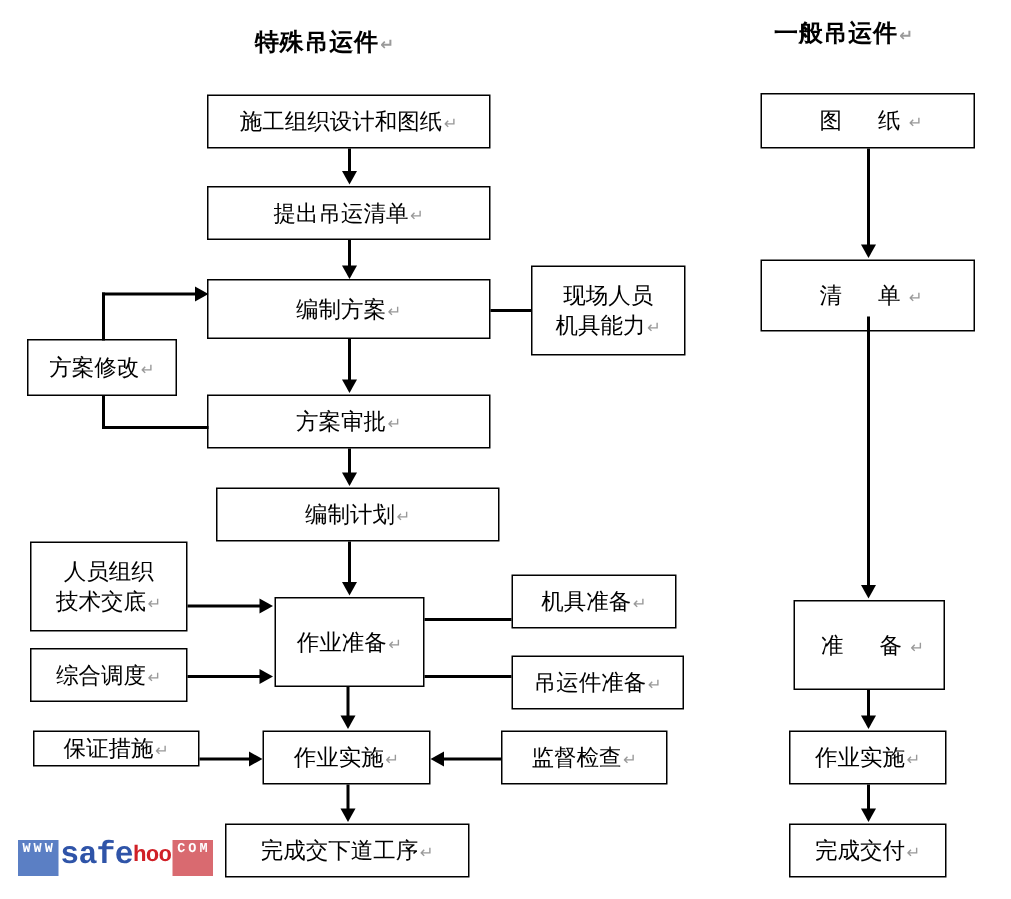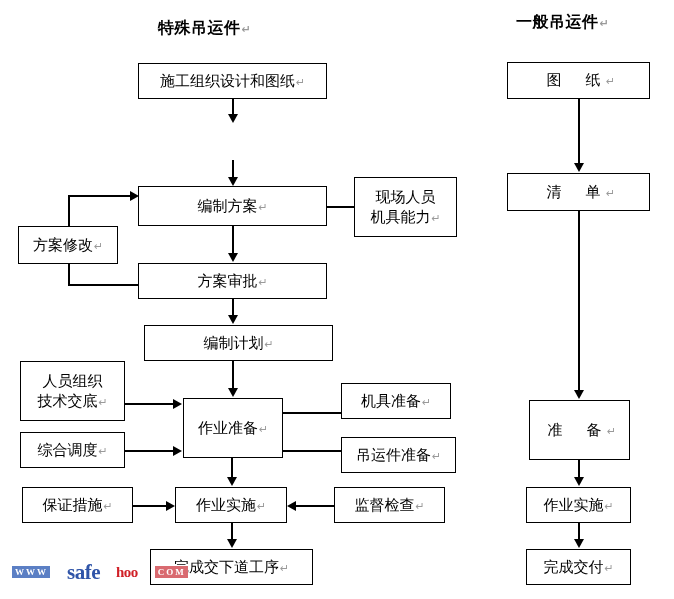--- a/index.html
+++ b/index.html
@@ -78,24 +78,22 @@
     border-top: 5px solid transparent;
     border-bottom: 5px solid transparent;
     border-right: 9px solid #000;
   }
   
   #watermark {
     position: absolute;
     left: 12px;
     top: 560px;
     display: flex;
-    align-items: center;
     height: 24px;
-    font-family: Liberation Serif, serif;
-    gap: 16px;
+    font-family: Liberation Mono, monospace;
   }
   #watermark .wwwbox {
     display: inline-block;
     color: #ffffff;
     background: #5b7fc4;
     font-weight: bold;
     font-size: 9px;
     letter-spacing: 2px;
     padding: 2px 2px 1px 3px;
     line-height: 9px;
@@ -125,27 +123,30 @@
     padding: 2px 2px 1px 3px;
     line-height: 9px;
     margin-left: 1px;
   }
 </style>
 </head>
 <body>
 
 <div id="canvas">
 
-  <div class="title" style="left:158px; top:18px;"><span>特殊吊运件</span><span class="pilcrow">↵</span></div>
+  <div class="title" style="left:170px; top:18px;"><span>特殊吊运件</span><span class="pilcrow">↵</span></div>
   <div class="title" style="left:516px; top:12px;"><span>一般吊运件</span><span class="pilcrow">↵</span></div>
 
   <div class="node" style="left:138px; top:63px; width:189px; height:36px;">
       <span class="ln"><span>施工组织设计和图纸</span><span class="pilcrow">↵</span></span>
     </div>
 
+  <div class="node" style="left:138px; top:124px; width:189px; height:36px;">
+      <span class="ln"><span>提出吊运清单</span><span class="pilcrow">↵</span></span>
+    </div>
 
   <div class="node" style="left:138px; top:186px; width:189px; height:40px;">
       <span class="ln"><span>编制方案</span><span class="pilcrow">↵</span></span>
     </div>
 
   <div class="node" style="left:354px; top:177px; width:103px; height:60px;text-align:center;">
       <span class="ln">现场人员</span>
       <span class="ln"><span>机具能力</span><span class="pilcrow">↵</span></span>
     </div>
 
@@ -175,41 +176,41 @@
     </div>
 
   <div class="node" style="left:341px; top:437px; width:115px; height:36px;">
       <span class="ln"><span>吊运件准备</span><span class="pilcrow">↵</span></span>
     </div>
 
   <div class="node" style="left:341px; top:383px; width:110px; height:36px;">
       <span class="ln"><span>机具准备</span><span class="pilcrow">↵</span></span>
     </div>
 
-  <div class="node" style="left:22px; top:487px; width:111px; height:36px;">
+  <div class="node" style="left:22px; top:487px; width:111px; height:24px;">
       <span class="ln"><span>保证措施</span><span class="pilcrow">↵</span></span>
     </div>
 
   <div class="node" style="left:175px; top:487px; width:112px; height:36px;">
       <span class="ln"><span>作业实施</span><span class="pilcrow">↵</span></span>
     </div>
 
   <div class="node" style="left:334px; top:487px; width:111px; height:36px;">
       <span class="ln"><span>监督检查</span><span class="pilcrow">↵</span></span>
     </div>
 
   <div class="node" style="left:150px; top:549px; width:163px; height:36px;">
       <span class="ln"><span>完成交下道工序</span><span class="pilcrow">↵</span></span>
     </div>
 
   <div class="node" style="left:507px; top:62px; width:143px; height:37px;">
       <span class="ln"><span class="wide">图　纸</span><span class="pilcrow">↵</span></span>
     </div>
 
-  <div class="node" style="left:507px; top:173px; width:143px; height:38px;">
+  <div class="node" style="left:507px; top:173px; width:143px; height:48px;">
       <span class="ln"><span class="wide">清　单</span><span class="pilcrow">↵</span></span>
     </div>
 
   <div class="node" style="left:529px; top:400px; width:101px; height:60px;">
       <span class="ln"><span class="wide">准　备</span><span class="pilcrow">↵</span></span>
     </div>
 
   <div class="node" style="left:526px; top:487px; width:105px; height:36px;">
       <span class="ln"><span>作业实施</span><span class="pilcrow">↵</span></span>
     </div>

